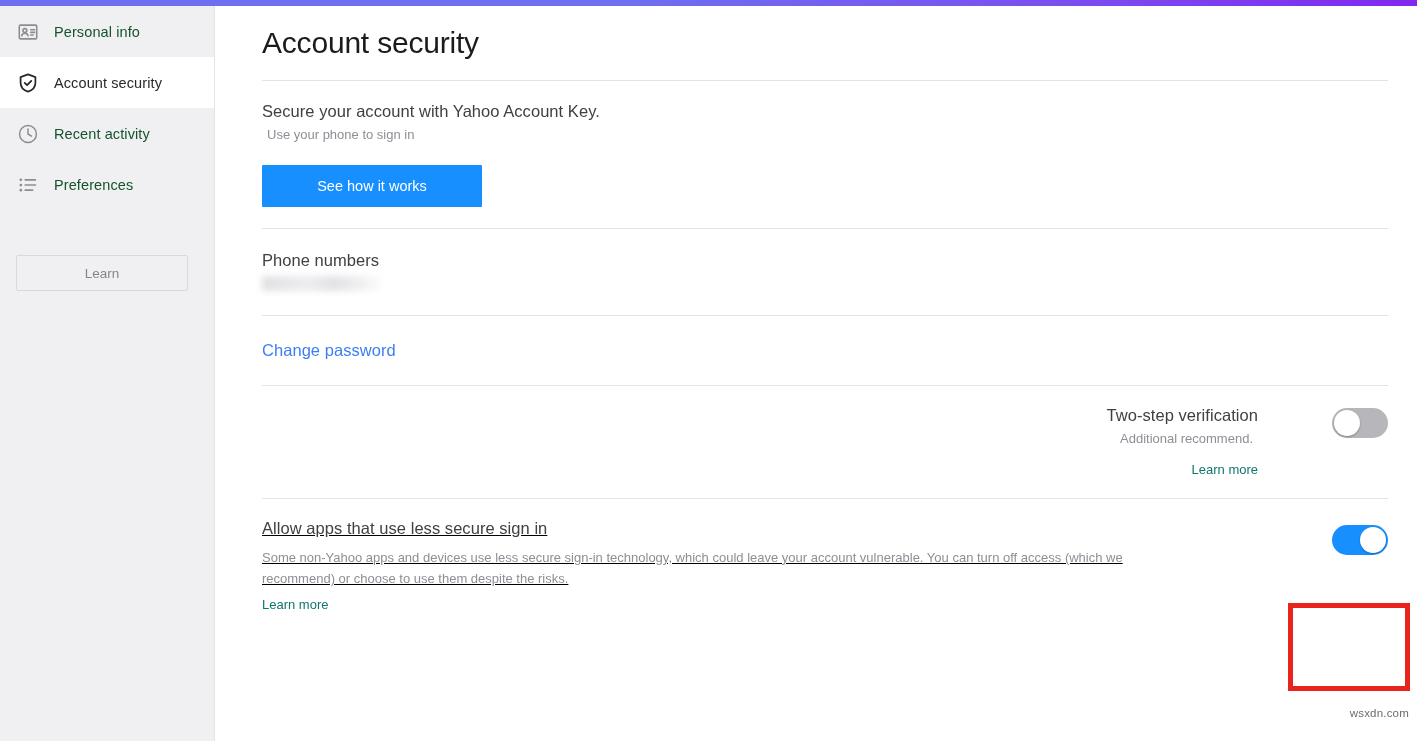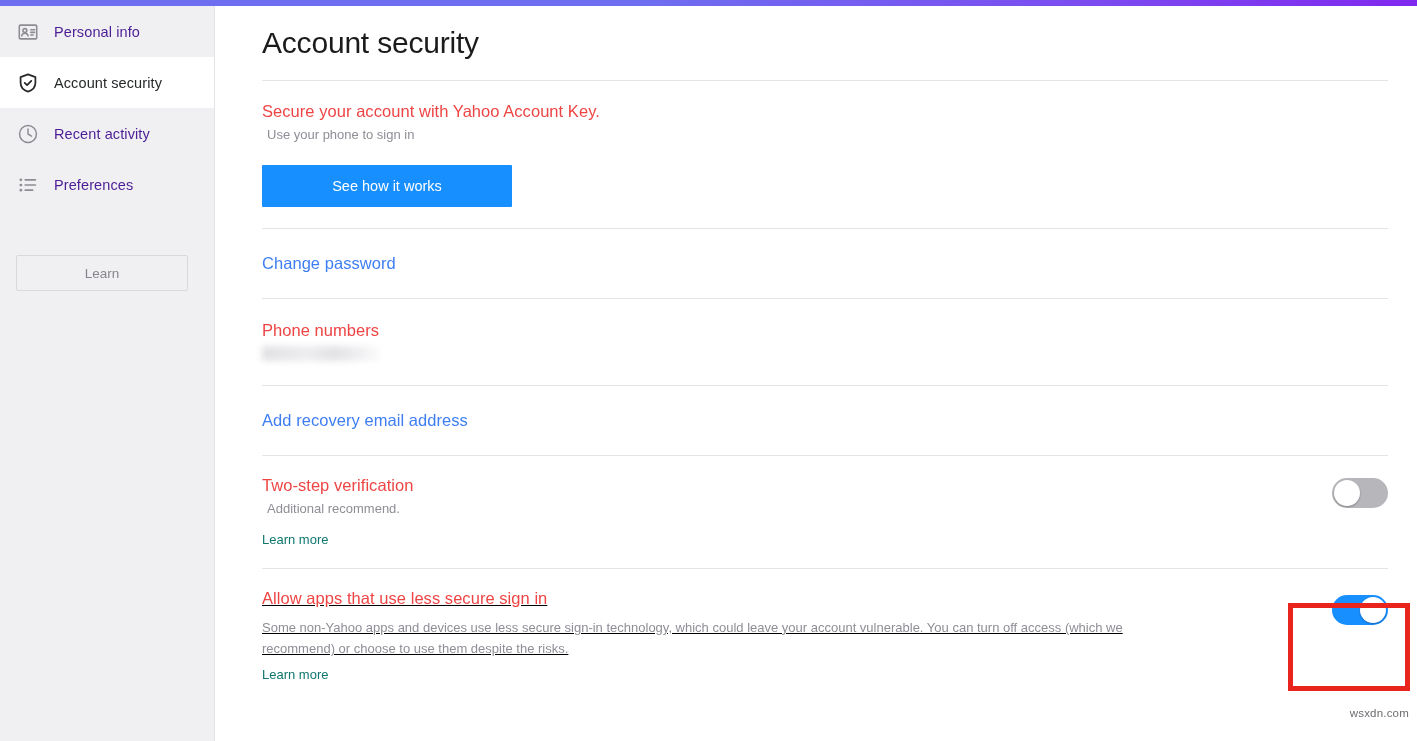--- a/index.html
+++ b/index.html
@@ -63,21 +63,21 @@
     display: flex;
     align-items: center;
     justify-content: center;
     margin-right: 13px;
     color: #8c8c93;
   }
   .nav-item.active .nav-icon { color: #26282a; }
   .nav-icon svg { display: block; }
   .nav-label {
     font-size: 14.5px;
-    color: #4c1d95;
+    color: #14532d;
     letter-spacing: 0.1px;
   }
   .nav-item.active .nav-label {
     color: #26282a;
   }
 
   .help-wrap {
     padding: 45px 0 0 16px;
   }
   .help-button {
@@ -126,21 +126,21 @@
     position: relative;
     padding-right: 130px;
   }
   .section-inner {
     padding: 21px 0 21px 0;
     min-height: 0;
   }
 
   .sec-heading {
     font-size: 16.5px;
-    color: #ef4444;
+    color: #404040;
     margin: 0 0 3px 0;
     font-weight: normal;
     letter-spacing: 0.05px;
   }
   .sec-sub {
     font-size: 13px;
     color: #8e8e96;
     margin: 5px;
     line-height: 1.45;
   }
@@ -165,21 +165,21 @@
     text-decoration: none;
     cursor: pointer;
     margin-top: 8px;
   }
 
   .cta {
     display: inline-flex;
     align-items: center;
     justify-content: center;
     margin-top: 15px;
-    width: 250px;
+    width: 220px;
     height: 42px;
     background: #188fff;
     color: #ffffff;
     font-size: 14.5px;
     border: none;
     border-radius: 1px;
     cursor: pointer;
     font-family: "Liberation Sans", sans-serif;
     text-align: right;
   }
@@ -321,40 +321,35 @@
 
       <section class="section">
         <div class="section-inner">
           <h2 class="sec-heading">Secure your account with Yahoo Account Key.</h2>
           <p class="sec-sub">Use your phone to sign in</p>
           <button class="cta">See how it works</button>
         </div>
       </section>
 
       <section class="section">
-        <div class="section-inner" style="padding-top:25px;padding-bottom:25px;">
-          <a class="link">Change password</a>
-        </div>
-      </section>
-
-      <section class="section">
         <div class="section-inner" style="padding-top:22px;padding-bottom:24px;">
           <h2 class="sec-heading">Phone numbers</h2>
           <div class="redacted"></div>
         </div>
       </section>
 
       <section class="section">
         <div class="section-inner" style="padding-top:25px;padding-bottom:25px;">
-          <a class="link">Add recovery email address</a>
-        </div>
-      </section>
-
-      <section class="section">
-        <div class="section-inner" style="padding-top:20px;padding-bottom:20px;">
+          <a class="link">Change password</a>
+        </div>
+      </section>
+
+
+      <section class="section">
+        <div class="section-inner" style="padding-top:20px;padding-bottom:20px;text-align:right;">
           <h2 class="sec-heading">Two-step verification</h2>
           <p class="sec-sub">Additional recommend.</p>
           <a class="link-small">Learn more</a>
         </div>
         <div class="toggle off toggle-pos-a">
           <span class="knob"></span>
         </div>
       </section>
 
       <section class="section">

